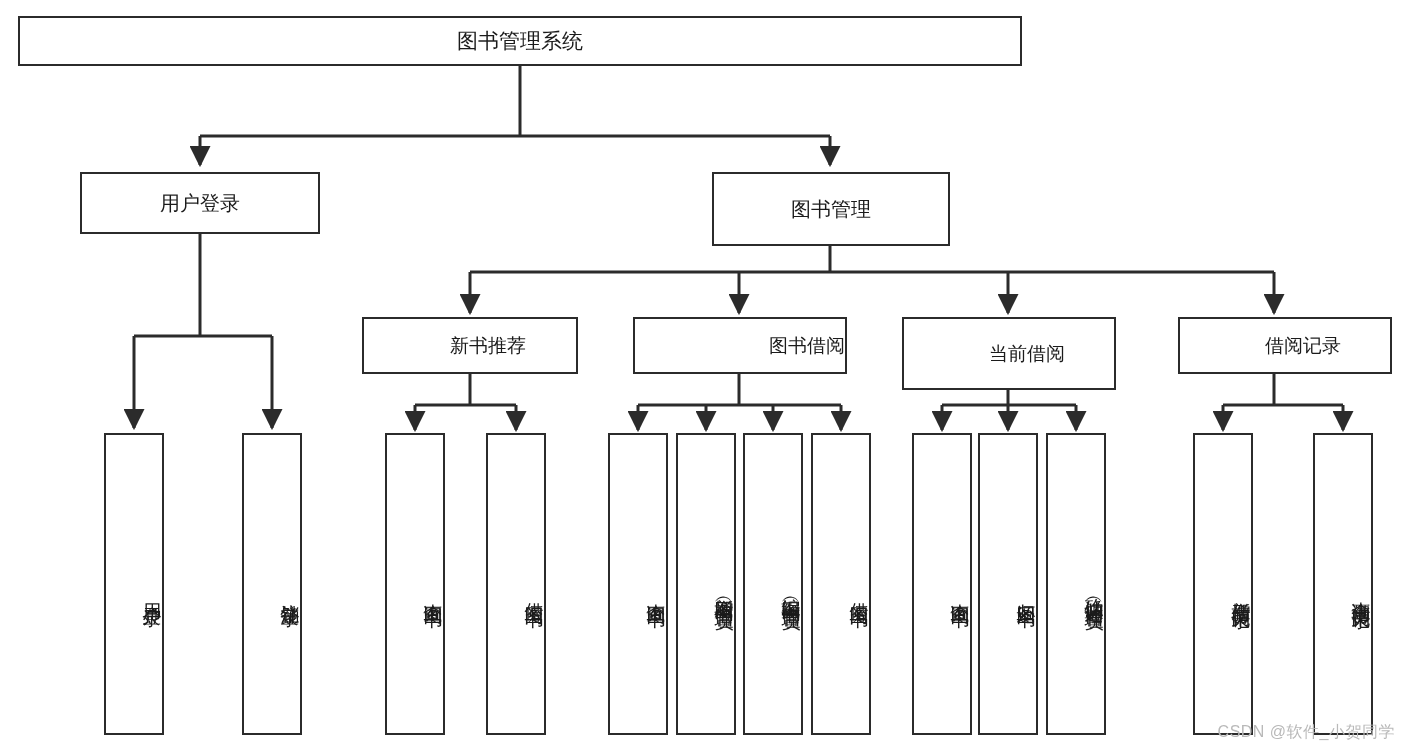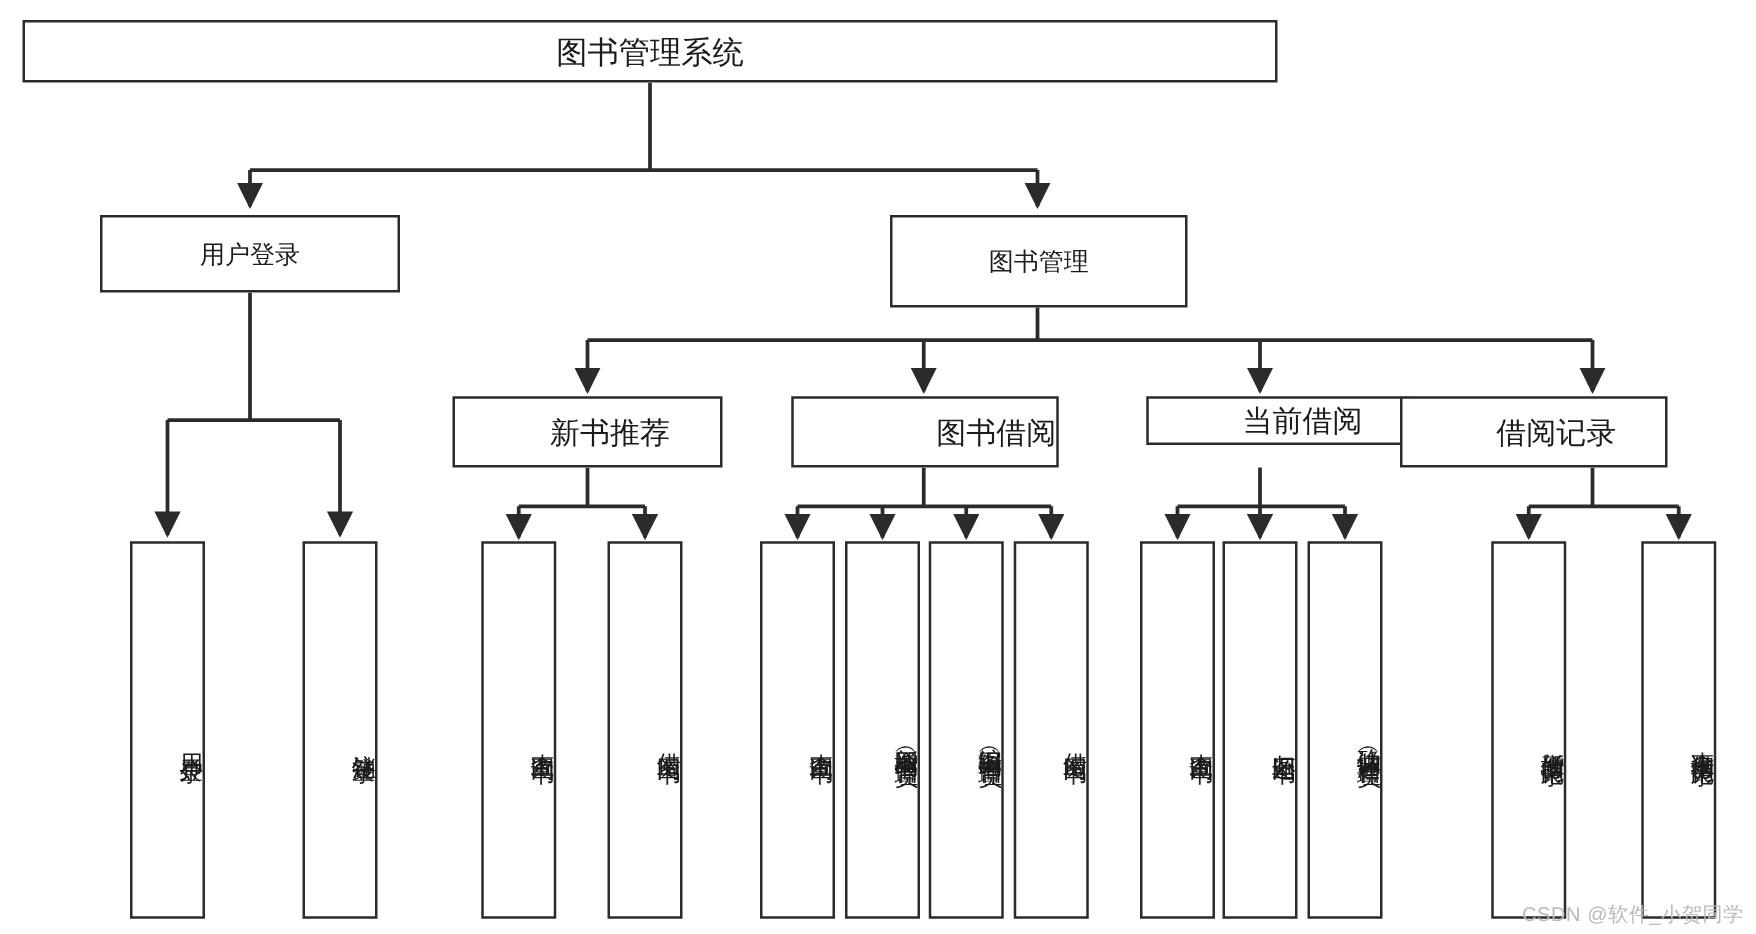--- a/index.html
+++ b/index.html
@@ -32,27 +32,27 @@
     box-sizing: border-box;
     background: #ffffff;
     border: 2px solid #2b2b2b;
     display: flex;
     align-items: center;
     justify-content: center;
     text-align: center;
     color: #1b1b1b;
   }
   .node.root {
-    font-size: 25px;
+    font-size: 21px;
   }
   .node.level1 {
     font-size: 20px;
   }
   .node.level2 {
-    font-size: 24px;
+    font-size: 19px;
     padding-left: 36px;
   }
   .node.leaf {
     font-size: 19px;
     writing-mode: vertical-rl;
     text-orientation: upright;
     letter-spacing: 2px;
     padding-top: 16px;
     align-items: flex-start;
     justify-content: center;
@@ -137,24 +137,24 @@
   <div class="node level1" style="left:712px; top:172px; width:238px; height:74px;">
     <span class="label">图书管理</span>
   </div>
 
   <div class="node level2" style="left:362px; top:317px; width:216px; height:57px;">
     <span class="label">新书推荐</span>
   </div>
   <div class="node level2" style="left:633px; top:317px; width:214px; height:57px;justify-content:flex-end;">
     <span class="label">图书借阅</span>
   </div>
-  <div class="node level2" style="left:902px; top:317px; width:214px; height:39px;margin-left:15px;">
+  <div class="node level2" style="left:902px; top:317px; width:214px; height:73px;">
     <span class="label">当前借阅</span>
   </div>
-  <div class="node level2" style="left:1120px; top:317px; width:214px; height:57px;">
+  <div class="node level2" style="left:1178px; top:317px; width:214px; height:57px;">
     <span class="label">借阅记录</span>
   </div>
 
   <div class="node leaf" style="left:104px; top:433px; width:60px; height:302px;">
     <span class="label">用户登录</span>
   </div>
   <div class="node leaf" style="left:242px; top:433px; width:60px; height:302px;">
     <span class="label">注销登录</span>
   </div>
 

